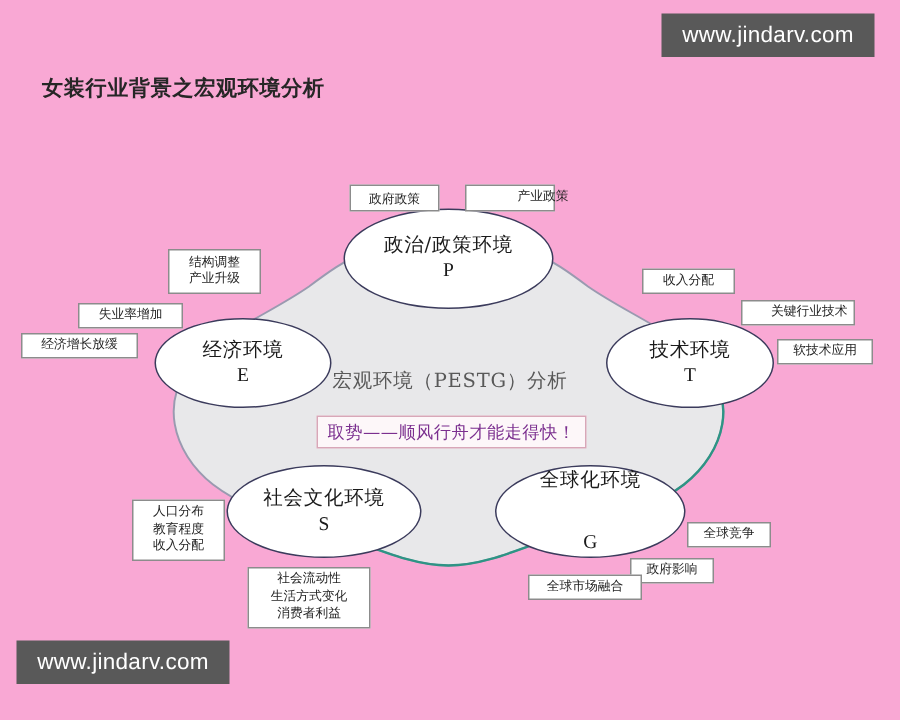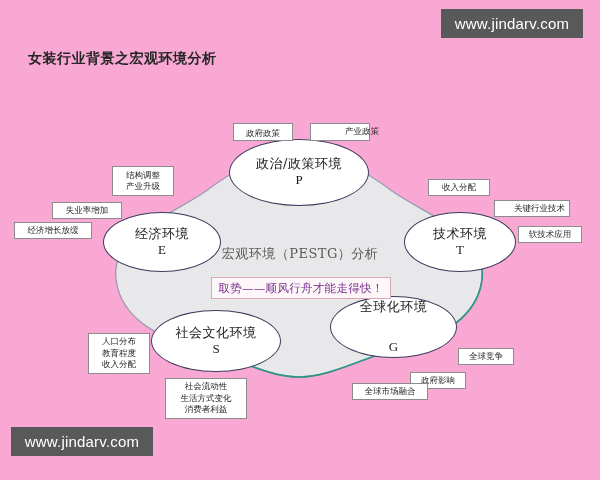--- a/index.html
+++ b/index.html
@@ -92,21 +92,21 @@
   }
   .node .lt {
     font-size: 13px;
     line-height: 1.2;
     font-family: "Liberation Serif", serif;
   }
   #node-p { left: 229px; top: 44px;  width: 140px; height: 67px; }
   #node-e { left: 103px; top: 117px; width: 118px; height: 60px; }
   #node-t { left: 404px; top: 117px; width: 112px; height: 60px; }
   #node-s { left: 151px; top: 215px; width: 130px; height: 62px; }
-  #node-g { left: 330px; top: 201px; width: 127px; height: 62px; gap: 24px; }
+  #node-g { left: 330px; top: 215px; width: 127px; height: 62px; gap: 24px; }
 
   
   #center-caption {
     position: absolute;
     left: 0;
     top: 150px;
     width: 600px;
     text-align: center;
     font-size: 13px;
     color: #595959;
@@ -154,21 +154,21 @@
   #cb-ind   { left: 310px; top: 28px;  width: 60px;  height: 18px; padding-left: 48px; }
   #cb-struct{ left: 112px; top: 71px;  width: 62px;  height: 30px; }
   #cb-unemp { left: 52px;  top: 107px; width: 70px;  height: 17px; }
   #cb-growth{ left: 14px;  top: 127px; width: 78px;  height: 17px; }
   #cb-newtech  { left: 428px; top: 84px;  width: 62px; height: 17px; }
   #cb-keytech  { left: 494px; top: 105px; width: 76px; height: 17px; align-items: flex-end; }
   #cb-softtech { left: 518px; top: 131px; width: 64px; height: 17px; }
   #cb-pop   { left: 88px;  top: 238px; width: 62px;  height: 41px; }
   #cb-social{ left: 165px; top: 283px; width: 82px;  height: 41px; }
   #cb-globalcomp { left: 458px; top: 253px; width: 56px; height: 17px; }
-  #cb-govinfl    { left: 410px; top: 277px; width: 56px; height: 17px; }
+  #cb-govinfl    { left: 420px; top: 277px; width: 56px; height: 17px; }
   #cb-globalmkt  { left: 352px; top: 288px; width: 76px; height: 17px; }
 </style>
 </head>
 <body>
 
 <div id="slide">
 
   <div class="watermark" id="wm-top">
     <span>www.jindarv.com</span>
   </div>

